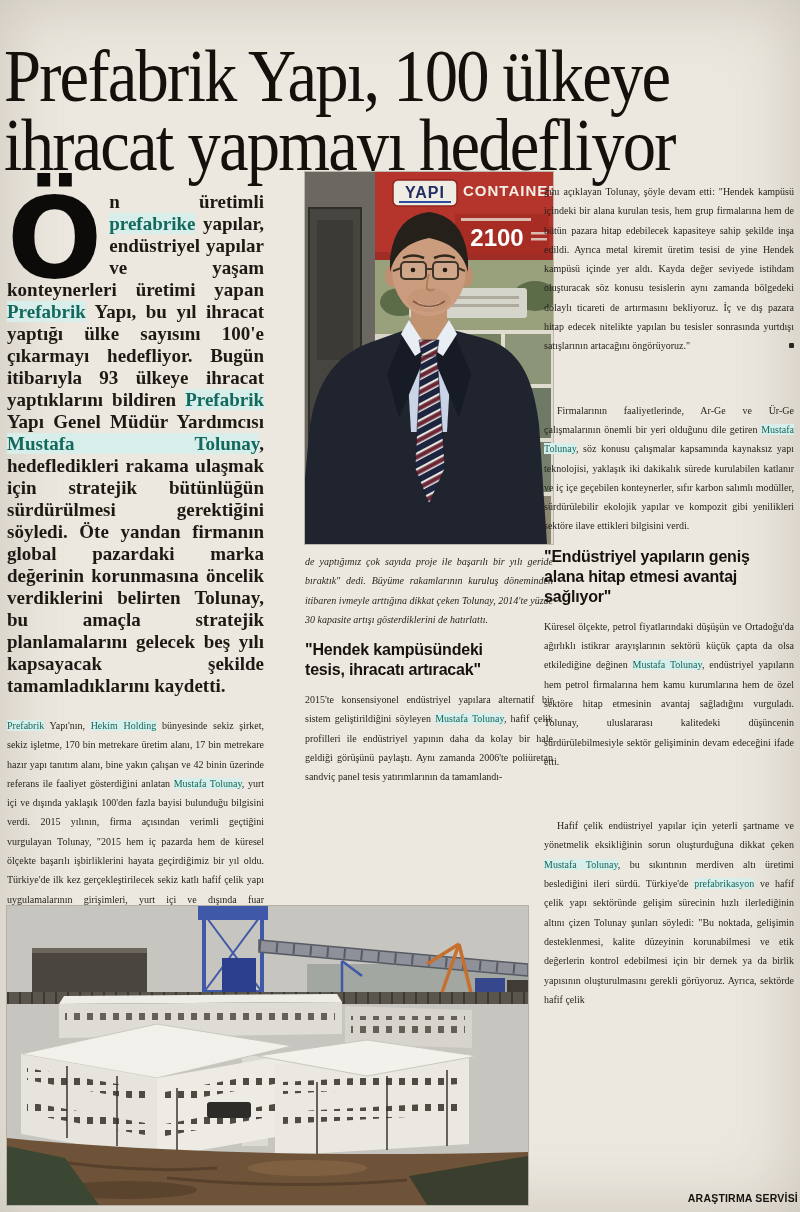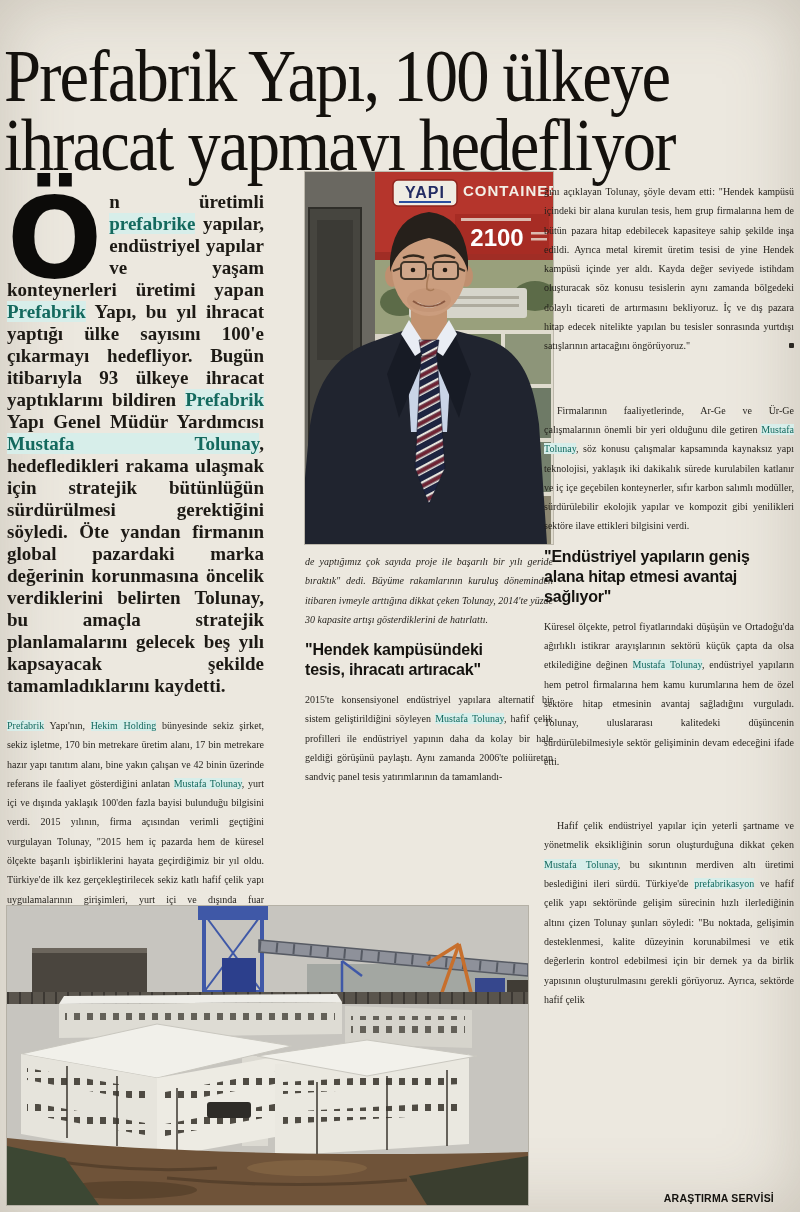--- a/index.html
+++ b/index.html
@@ -37,21 +37,21 @@
     font-size:16px;line-height:20px;letter-spacing:-.2px;color:#15130f;
     text-align:left;white-space:pre-line;margin:11px 0 5px;
   }
   .hl{color:var(--accent,#14695e);background:var(--accent-bg,#d7eeea);}
   
   .portrait-photo{width:248px;height:372px;display:block;background:#cfc9bd;
     outline:1px solid #bdb8ac;}
   .facility-photo{position:absolute;left:7px;top:906px;width:521px;height:299px;
     display:block;background:#c7c5bf;outline:1px solid #b5b1a6;}
   .credit{
-    position:absolute;left:524px;top:1192px;width:250px;text-align:right;
+    position:absolute;left:548px;top:1192px;width:250px;text-align:right;
     font-family:"Liberation Sans",sans-serif;font-weight:700;
     font-size:10.5px;letter-spacing:.2px;color:#15130f;
   }
   .ink-speck{position:absolute;left:789px;top:343px;width:5px;height:5px;
     background:#2a2722;border-radius:1px;}
 </style>
 </head>
 <body>
 
 <div class="page-vignette"></div>

